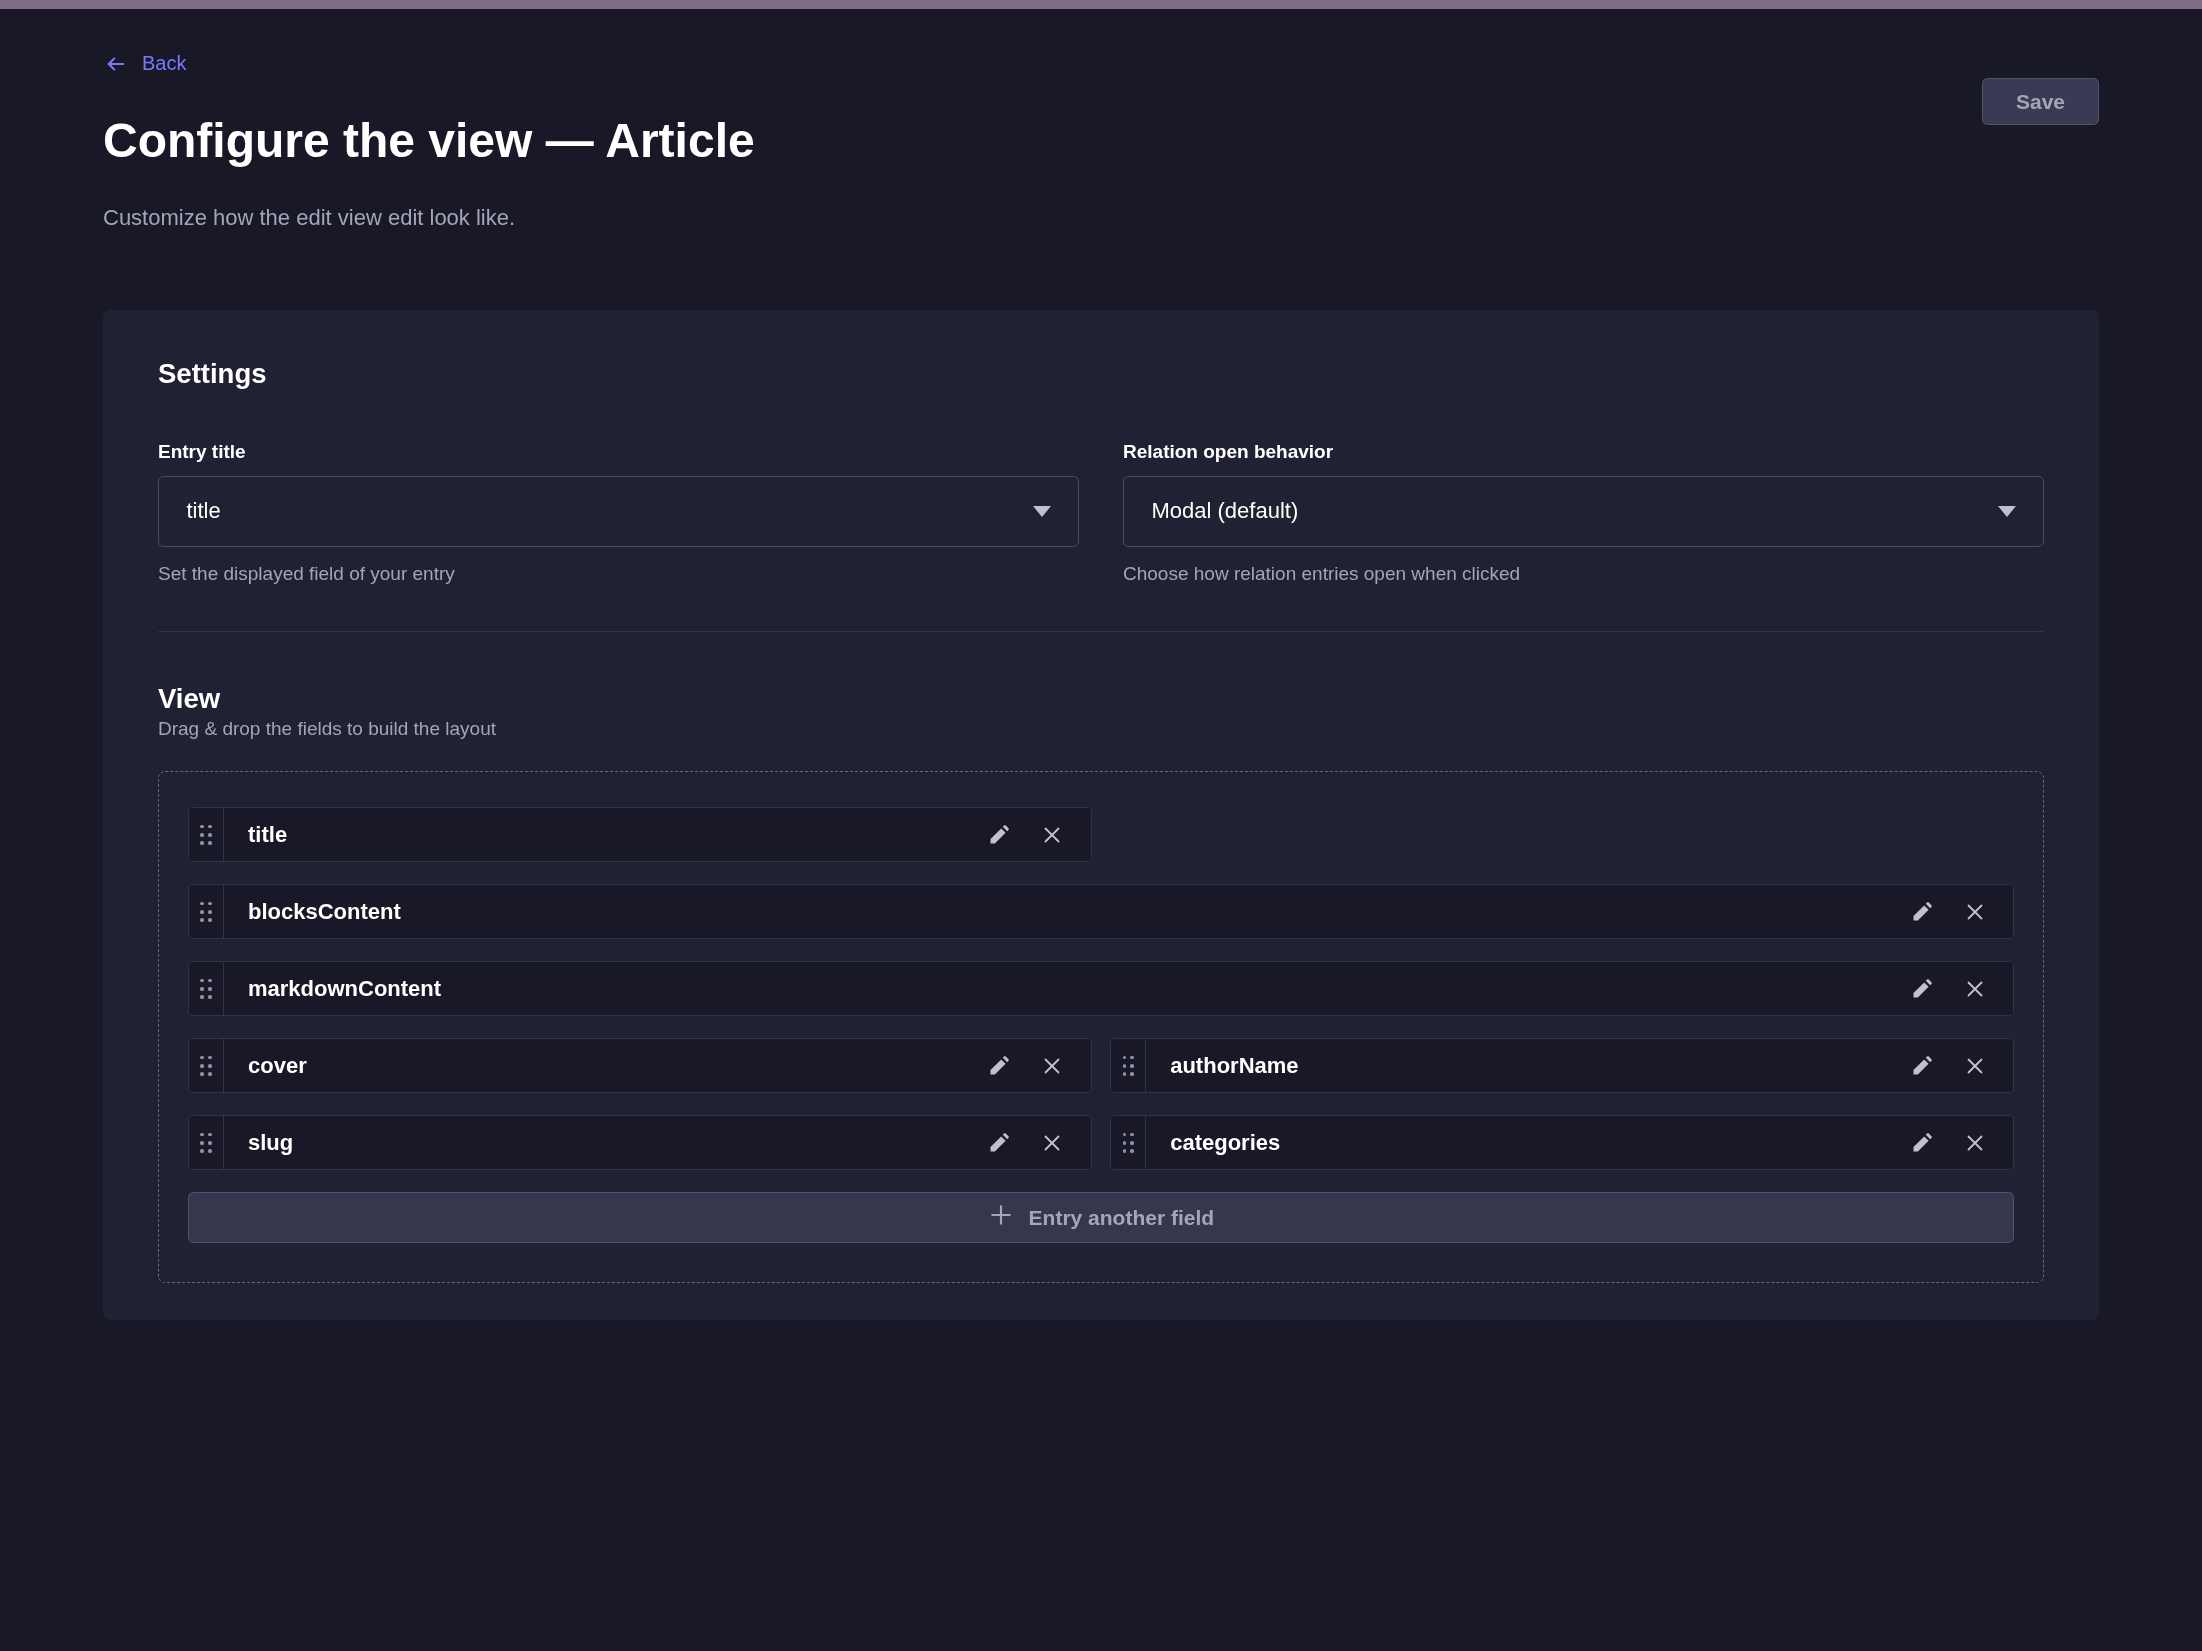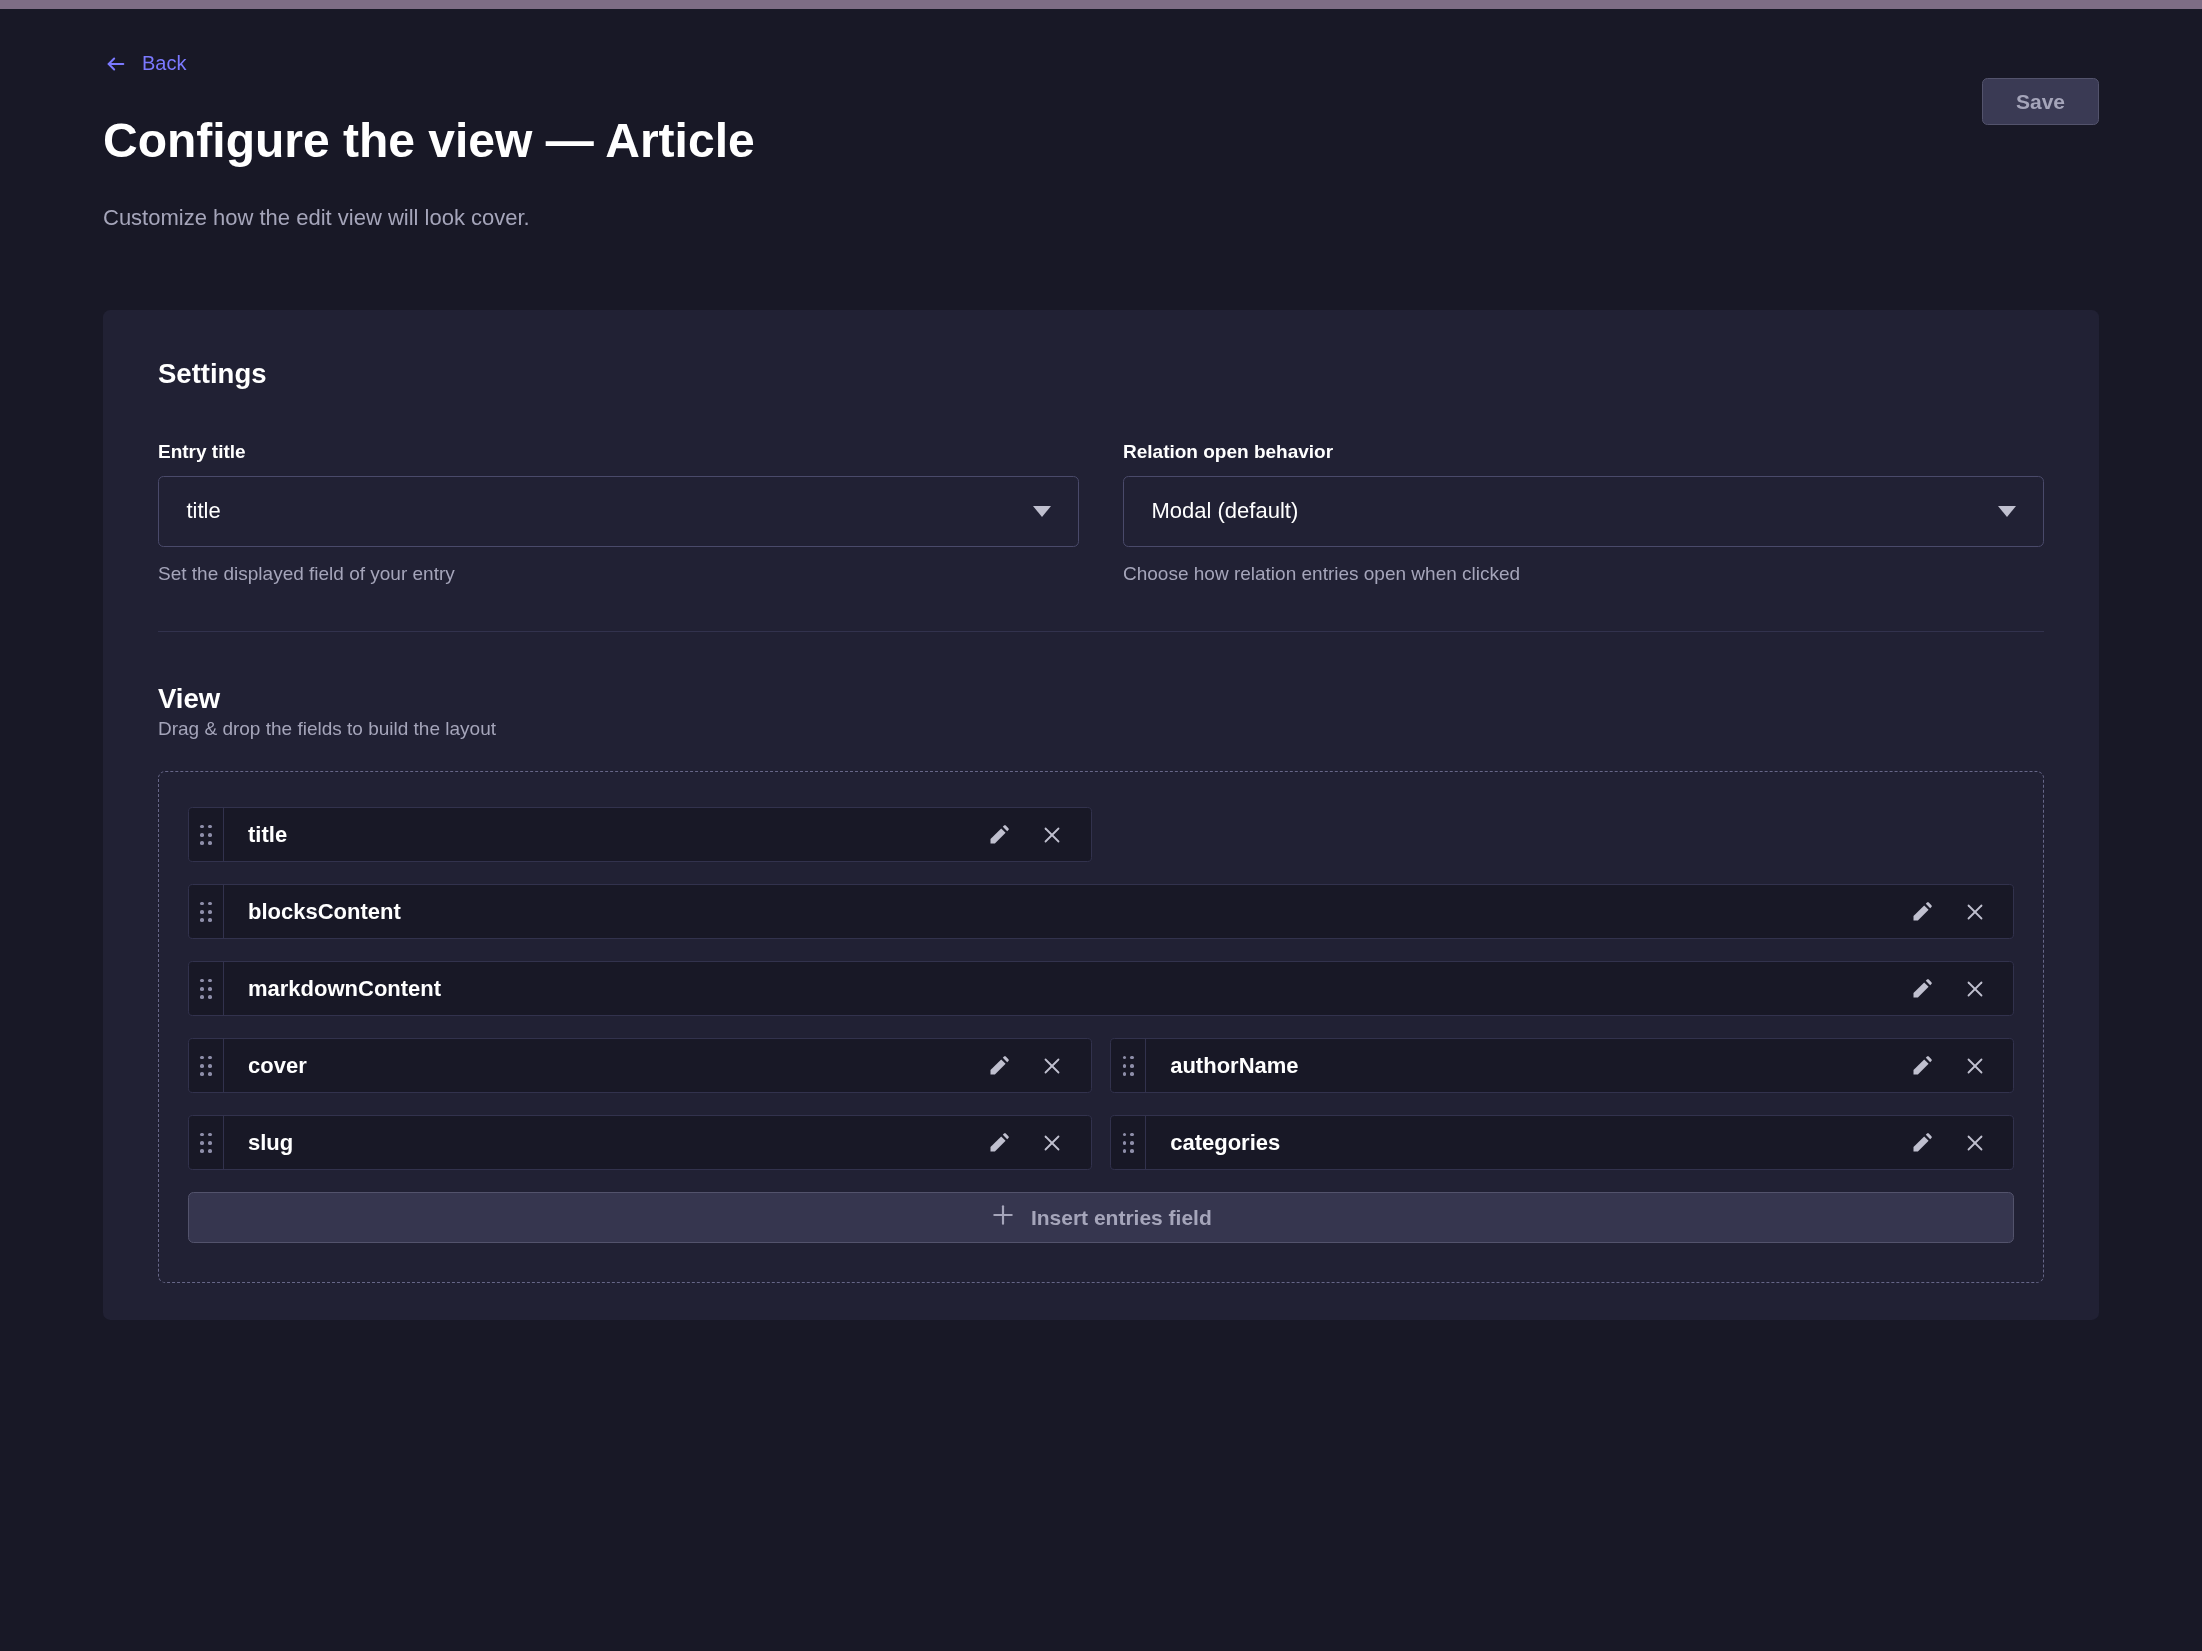--- a/index.html
+++ b/index.html
@@ -130,21 +130,21 @@
         <path d="M20 12H4"></path>
           <path d="M10 18l-6-6 6-6"></path>
       </svg>
     </span>
     <span>Back</span>
   </a>
 
   <button class="save-btn">Save</button>
 
   <h1 class="page-title">Configure the view — Article</h1>
-  <div class="page-subtitle">Customize how the edit view will look cover.</div>
+  <div class="page-subtitle">Customize how the edit view edit look like.</div>
 
   <div class="panel">
 
     <div class="section-heading">Settings</div>
 
     <div class="form-row">
       <div class="form-col">
         <span class="field-label">Entry title</span>
         <div class="select">
           <span>title</span>
@@ -384,19 +384,19 @@
             </div>
           </div>
         </div>
       <button class="insert-btn">
         <span>
           <svg width="26" height="26" viewBox="0 0 24 24" fill="none" stroke="currentColor" stroke-width="2" stroke-linecap="round">
             <path d="M12 4v16"></path>
               <path d="M4 12h16"></path>
           </svg>
         </span>
-        <span>Insert entries field</span>
+        <span>Entry another field</span>
       </button>
     </div>
 
   </div>
 </div>
 
 
 </body></html>

